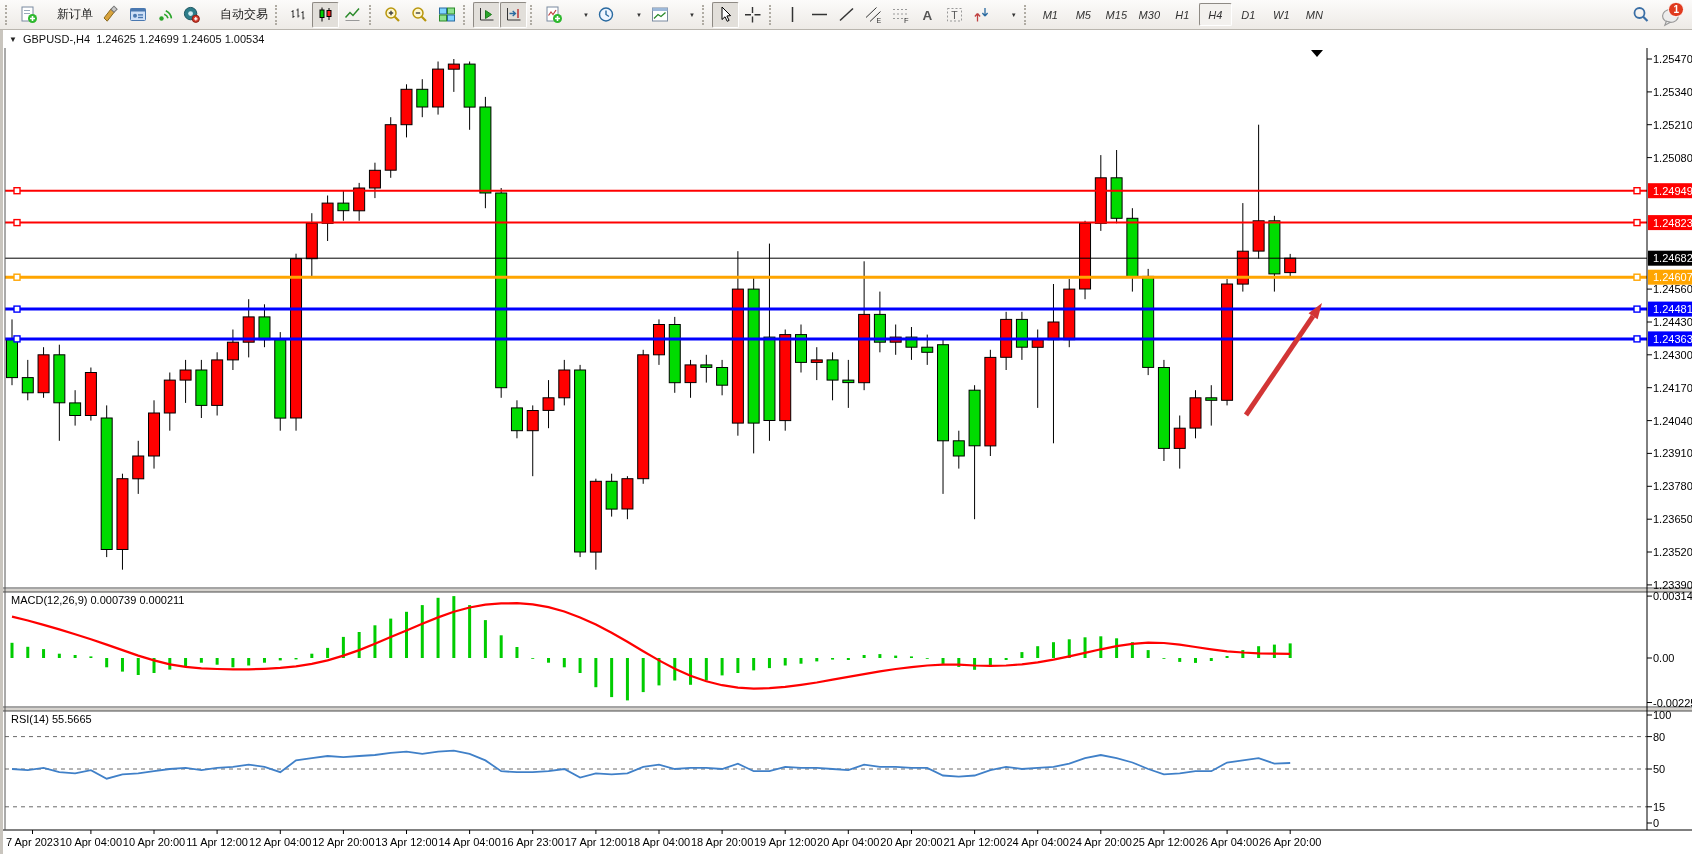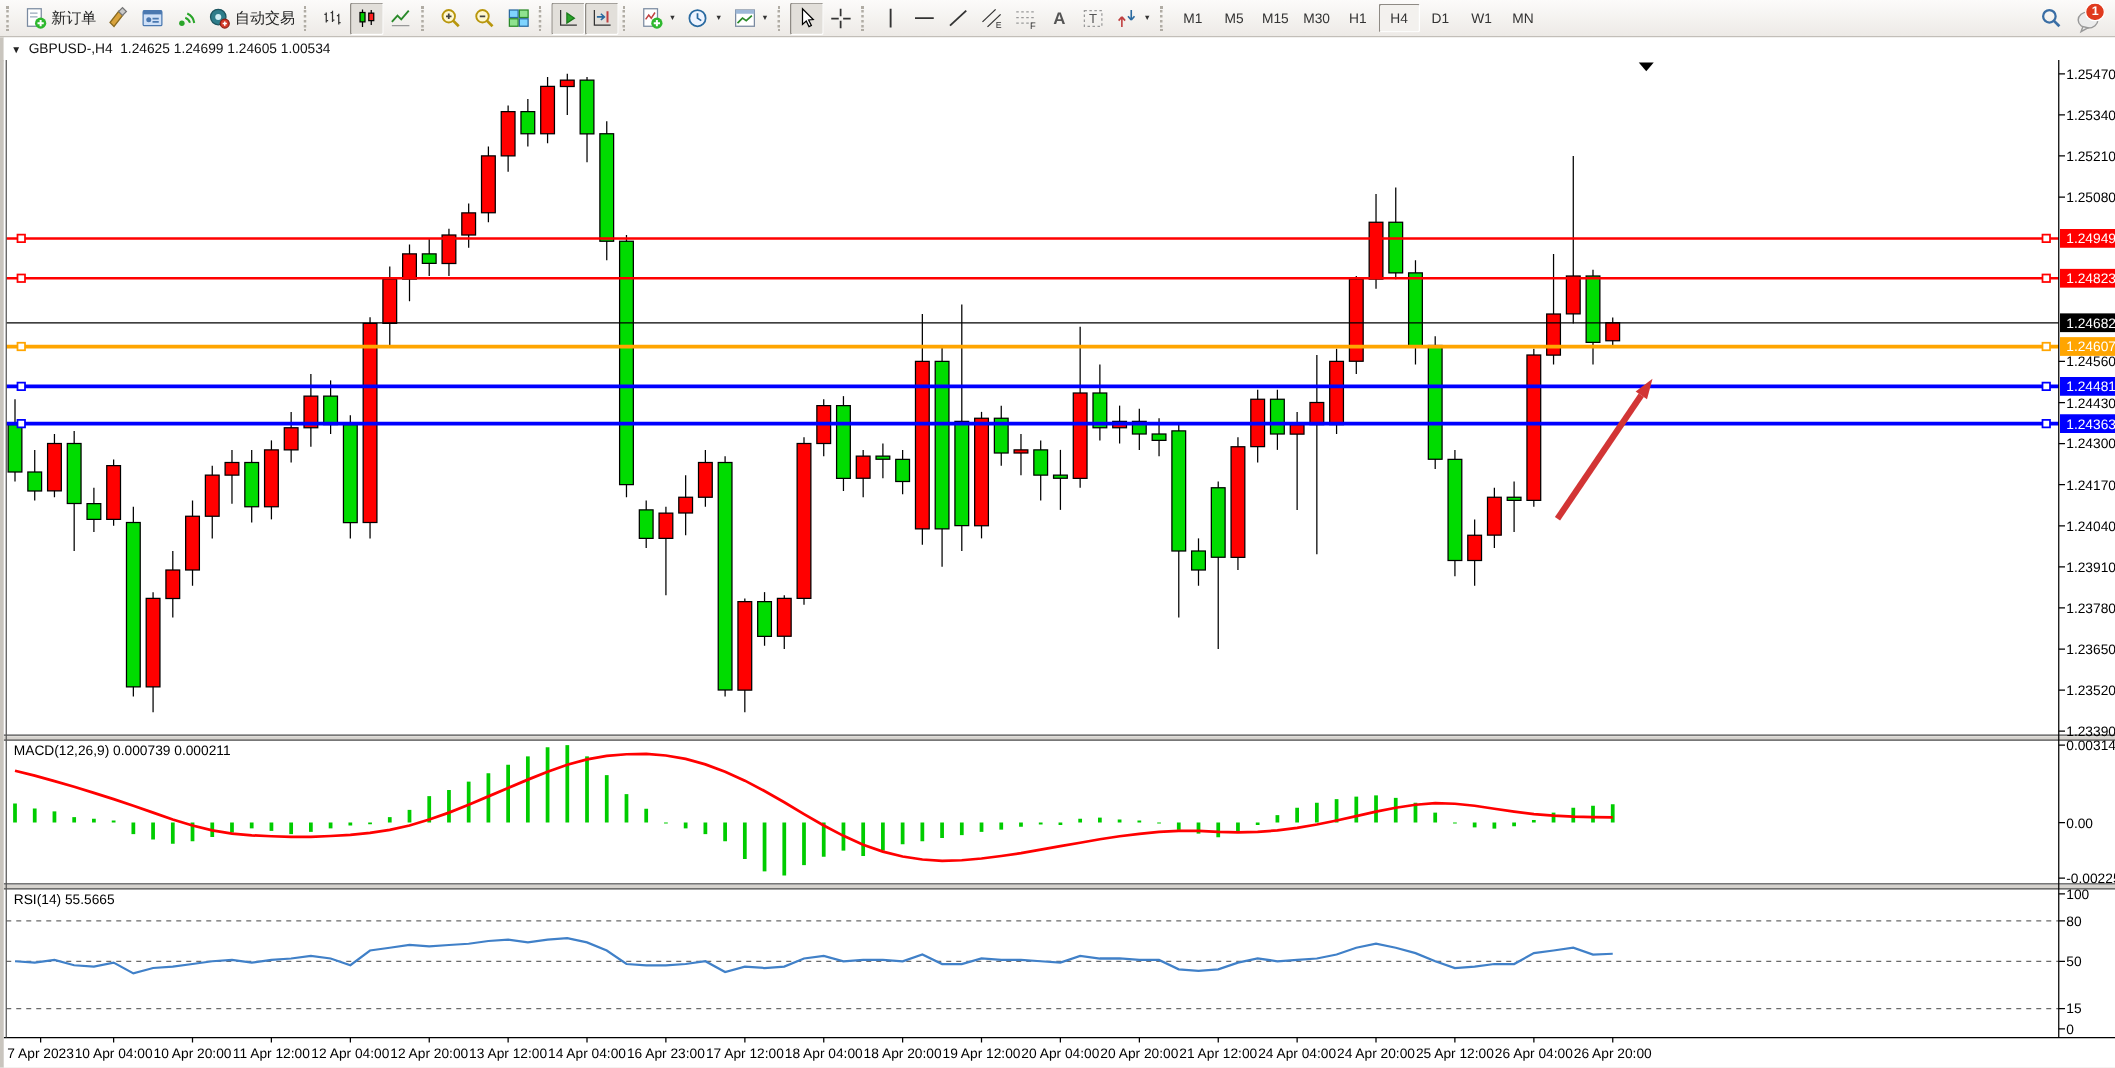--- a/index.html
+++ b/index.html
@@ -1,29 +1,29 @@
 <!DOCTYPE html>
 <html><head>
 <meta charset="utf-8">
 <style>
   html,body{margin:0;padding:0;width:1692px;height:854px;overflow:hidden;
     background:#D6D3CE;font-family:"Liberation Sans",sans-serif;}
   .toolbar{position:absolute;top:0;left:0;width:1692px;height:30px;
     background:linear-gradient(#FCFBFA,#EDEAE6);border-bottom:1px solid #B9B5AE;
     display:flex;align-items:center;padding-left:2px;box-sizing:border-box;}
   .grip{width:5px;height:20px;margin:0 3px;border-left:2px dotted #B0ACA4;}
-  .tbtn{display:flex;align-items:center;gap:3px;height:24px;padding:0 3px;
+  .tbtn{display:flex;align-items:center;gap:19px;height:24px;padding:0 3px;
     border:1px solid transparent;border-radius:2px;cursor:default;}
   .tbtn.pressed{background:#E2DFDA;border-color:#8E8A84 #FFF #FFF #8E8A84;}
   .tbtn .lbl{font-size:12px;color:#222;white-space:nowrap;}
   .tbtn .icon{width:19px;height:19px;display:inline-block;}
   .tbtn .icon svg{width:19px;height:19px;display:block;}
   .caret{font-size:6px;color:#333;margin-left:1px;}
   .tfbtn{font-size:11px;color:#333;height:21px;min-width:25px;display:flex;
-    align-items:center;justify-content:center;padding:0 3px;border:1px solid transparent;border-radius:2px;}
+    align-items:center;justify-content:center;padding:0 3px;border:1px solid transparent;border-radius:2px;font-style:italic;}
   .tfbtn.pressed{background:#F3F1EE;border-color:#8E8A84 #FFF #FFF #8E8A84;}
   .tb-right{margin-left:auto;display:flex;align-items:center;gap:6px;padding-right:10px;}
   .badge-wrap{position:relative;width:22px;height:20px;}
   .badge{position:absolute;top:-3px;right:-2px;background:#E03A1E;color:#fff;
     font-size:10px;font-weight:bold;border-radius:8px;padding:0 4px;line-height:13px;border:1px solid #fff;}
   .chartwin{position:absolute;top:30px;left:0;width:1692px;height:824px;
     background:#fff;border-left:3px solid #C9C5BE;box-sizing:border-box;}
   .titlebar{position:absolute;top:0;left:0;right:0;height:18px;background:#fff;
     border-bottom:1px solid #8E8A84;font-size:11px;color:#111;display:flex;
     align-items:center;gap:6px;padding-left:6px;}

